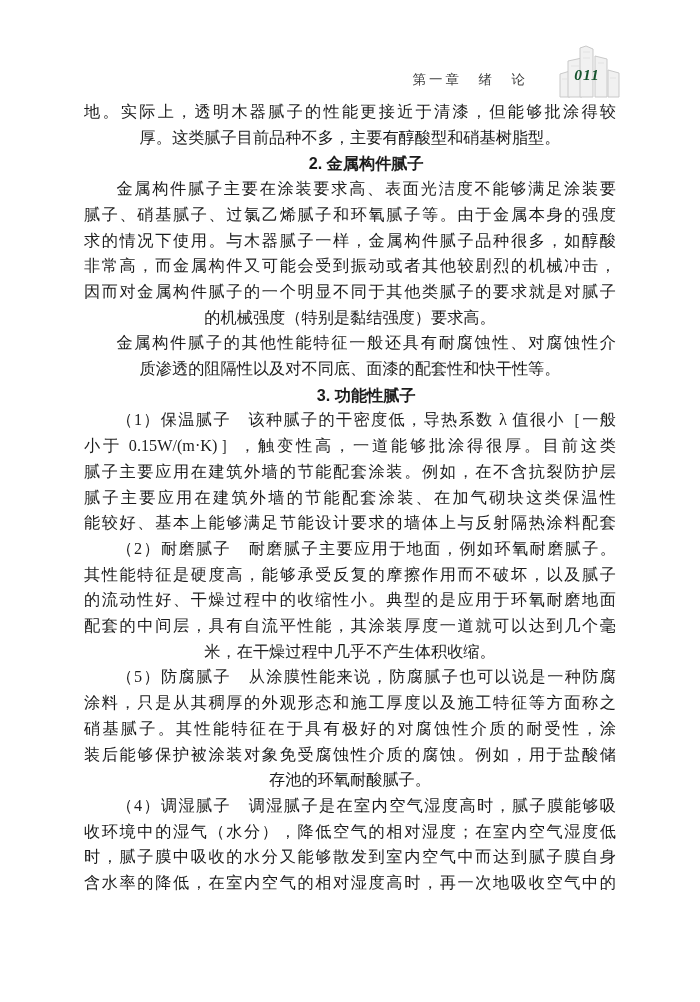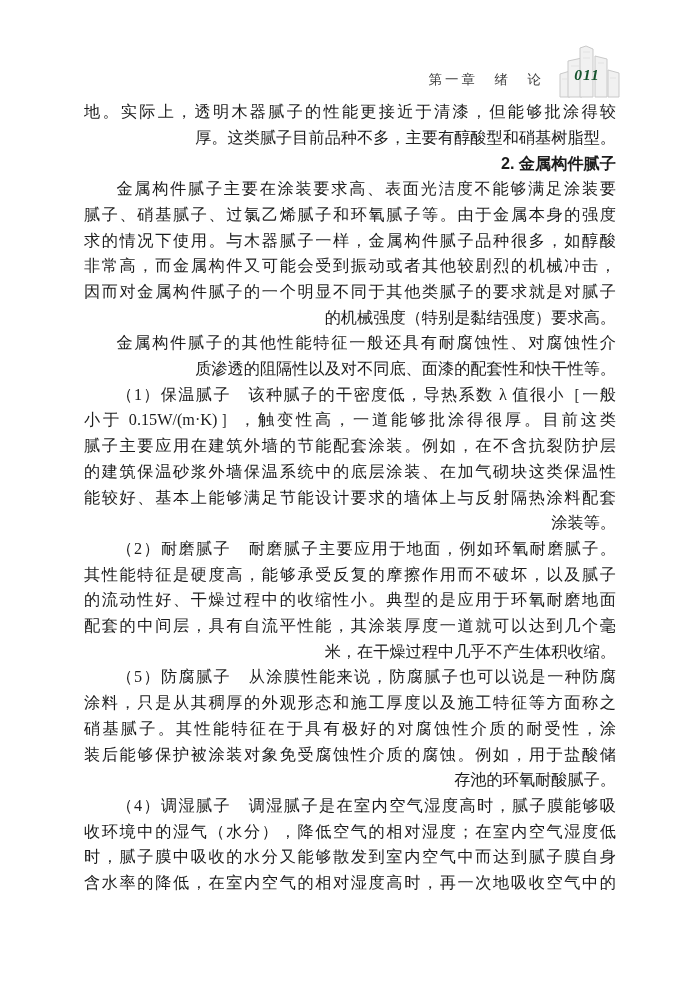--- a/index.html
+++ b/index.html
@@ -18,21 +18,21 @@
   }
 
   
   .running-header {
     position: absolute;
     top: 44px;
     right: 74px;
     height: 58px;
     display: flex;
     align-items: center;
-    gap: 8px;
+    gap: 24px;
   }
   .chapter-title {
     font-size: 13.5px;
     color: #3d3d3d;
     letter-spacing: 3px;
     white-space: nowrap;
     padding-top: 14px;
   }
   .folio-wrap {
     position: relative;
@@ -61,21 +61,21 @@
   .page-body {
     position: absolute;
     left: 84px;
     top: 100px;
     width: 532px;
   }
   .line {
     font-size: 16.2px;
     line-height: 25.7px;
     white-space: normal;
-    text-align: right;
+    text-align: center;
   }
   .line.just {
     text-align: justify;
     text-align-last: justify;
     text-justify: inter-character;
   }
   .line.indent {
     text-indent: 2em;
   }
   .block.heading .line {
@@ -125,27 +125,29 @@
         <div class="line just">腻子、硝基腻子、过氯乙烯腻子和环氧腻子等。由于金属本身的强度</div>
         <div class="line just">求的情况下使用。与木器腻子一样，金属构件腻子品种很多，如醇酸</div>
         <div class="line just">非常高，而金属构件又可能会受到振动或者其他较剧烈的机械冲击，</div>
         <div class="line just">因而对金属构件腻子的一个明显不同于其他类腻子的要求就是对腻子</div>
         <div class="line">的机械强度（特别是黏结强度）要求高。</div>
       </div>
       <div class="block paragraph">
         <div class="line just indent">金属构件腻子的其他性能特征一般还具有耐腐蚀性、对腐蚀性介</div>
         <div class="line">质渗透的阻隔性以及对不同底、面漆的配套性和快干性等。</div>
       </div>
+      <div class="block heading">
+        <div class="line indent">3. 功能性腻子</div>
+      </div>
       <div class="block paragraph">
         <div class="line just indent">（1）保温腻子　该种腻子的干密度低，导热系数 λ 值很小［一般</div>
         <div class="line just">小于 0.15W/(m·K)］，触变性高，一道能够批涂得很厚。目前这类</div>
         <div class="line just">腻子主要应用在建筑外墙的节能配套涂装。例如，在不含抗裂防护层</div>
-        <div class="line just">的建筑保温砂浆外墙保温系统中的底层涂装、在加气砌块这类保温性</div>
+        <div class="line just">腻子主要应用在建筑外墙的节能配套涂装、在加气砌块这类保温性</div>
         <div class="line just">能较好、基本上能够满足节能设计要求的墙体上与反射隔热涂料配套</div>
-        <div class="line">涂装等。</div>
       </div>
       <div class="block paragraph">
         <div class="line just indent">（2）耐磨腻子　耐磨腻子主要应用于地面，例如环氧耐磨腻子。</div>
         <div class="line just">其性能特征是硬度高，能够承受反复的摩擦作用而不破坏，以及腻子</div>
         <div class="line just">的流动性好、干燥过程中的收缩性小。典型的是应用于环氧耐磨地面</div>
         <div class="line just">配套的中间层，具有自流平性能，其涂装厚度一道就可以达到几个毫</div>
         <div class="line">米，在干燥过程中几乎不产生体积收缩。</div>
       </div>
       <div class="block paragraph">
         <div class="line just indent">（5）防腐腻子　从涂膜性能来说，防腐腻子也可以说是一种防腐</div>

